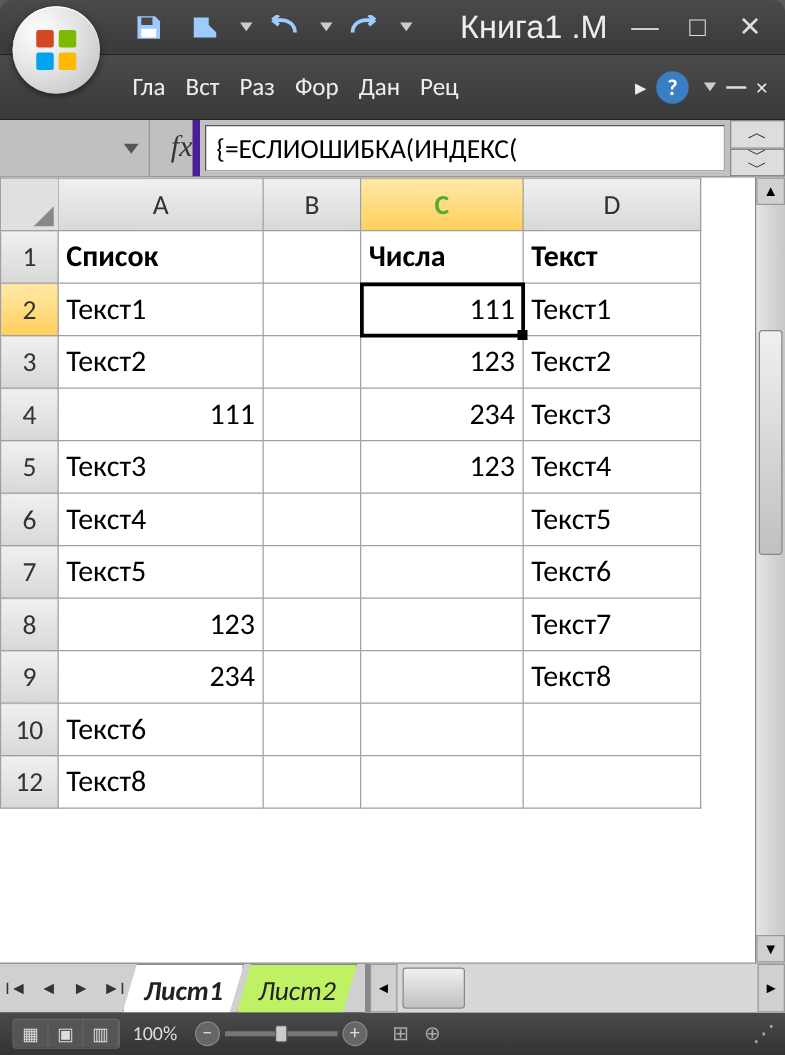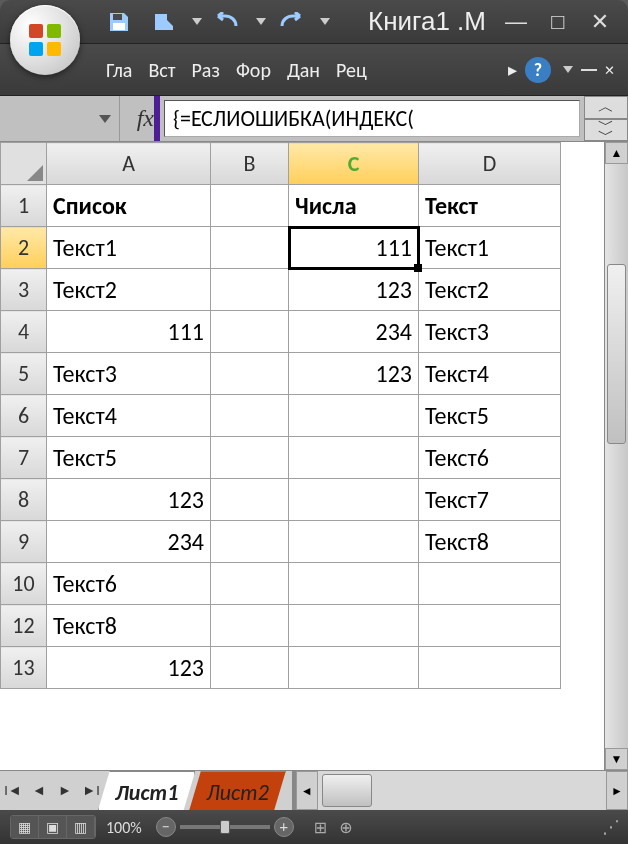--- a/index.html
+++ b/index.html
@@ -153,21 +153,21 @@
   .vscroll .track { flex:1; position:relative; }
   .vscroll .thumb { position:absolute; left:2px; right:2px; top:100px; height:180px; background:linear-gradient(#f0f0f0,#c0c0c0); border:1px solid #888; border-radius:3px; }
   
   .sheets {
     height:40px; background:#d0d0d0; display:flex; align-items:stretch; border-top:1px solid #888;
   }
   .sheet-nav { display:flex; align-items:center; }
   .sheet-nav span { width:26px; text-align:center; font-size:14px; color:#333; }
   .sheet-tab {
     padding:4px 16px 2px; font-size:22px; font-style:italic; color:#222;
-    background:#c2410c; border:1px solid #888; border-bottom:none;
+    background:#bef264; border:1px solid #888; border-bottom:none;
     display:flex; align-items:center;
     clip-path: polygon(12% 0, 100% 0, 88% 100%, 0 100%);
     margin-left:-6px;
   }
   .sheet-tab.active { background:#fff; font-weight:bold; }
   .hscroll { flex:1; display:flex; align-items:center; background:#d8d8d8; border-left:4px solid #888; margin-left:6px; }
   .hscroll .btn { width:22px; height:100%; background:#d0d0d0; border:1px solid #999; display:flex; align-items:center; justify-content:center; font-size:12px; }
   .hscroll .track { flex:1; position:relative; height:100%; }
   .hscroll .thumb { position:absolute; top:3px; bottom:3px; left:4px; width:50px; background:linear-gradient(#f0f0f0,#c0c0c0); border:1px solid #888; border-radius:3px;}
   
@@ -357,27 +357,20 @@
             <td class="cell num"></td>
             <td class="cell txt"></td>
           </tr>
           <tr>
             <th class="row-head ">12</th>
             <td class="cell txt">Текст8</td>
             <td class="cell txt"></td>
             <td class="cell num"></td>
             <td class="cell txt"></td>
           </tr>
-          <tr>
-            <th class="row-head ">13</th>
-            <td class="cell num">123</td>
-            <td class="cell txt"></td>
-            <td class="cell num"></td>
-            <td class="cell txt"></td>
-          </tr>
         </tbody>
       </table>
   </div>
   <div class="vscroll">
     <div class="btn">▲</div>
     <div class="track">
         <div class="thumb"></div>
       </div>
     <div class="btn">▼</div>
   </div>

